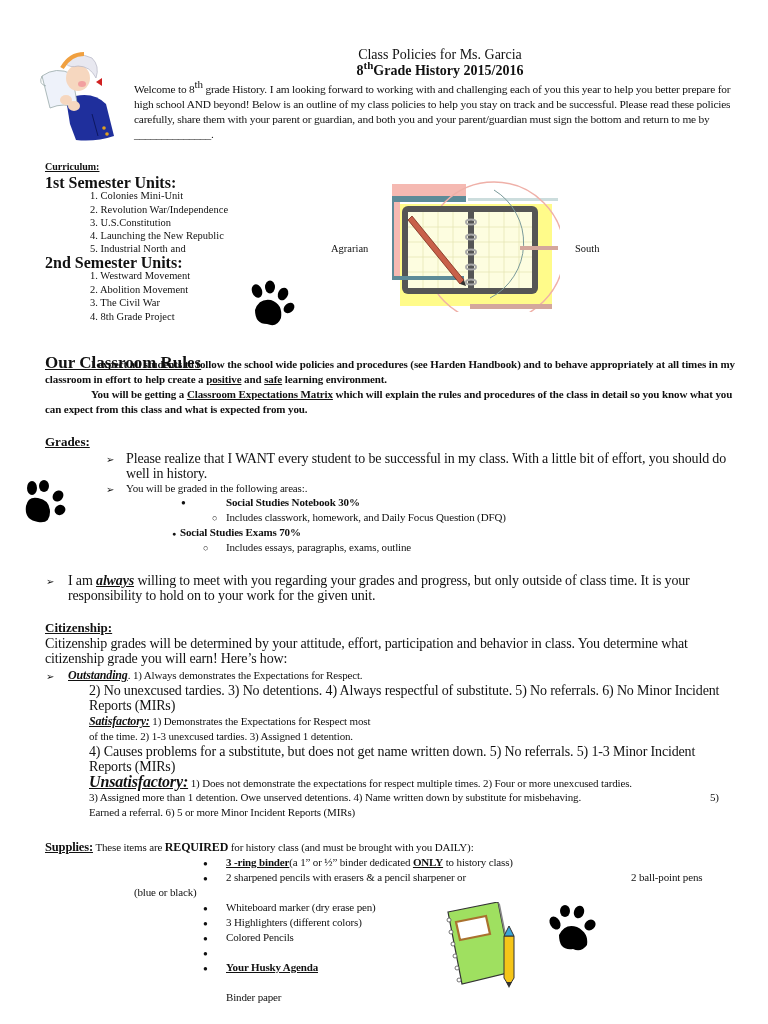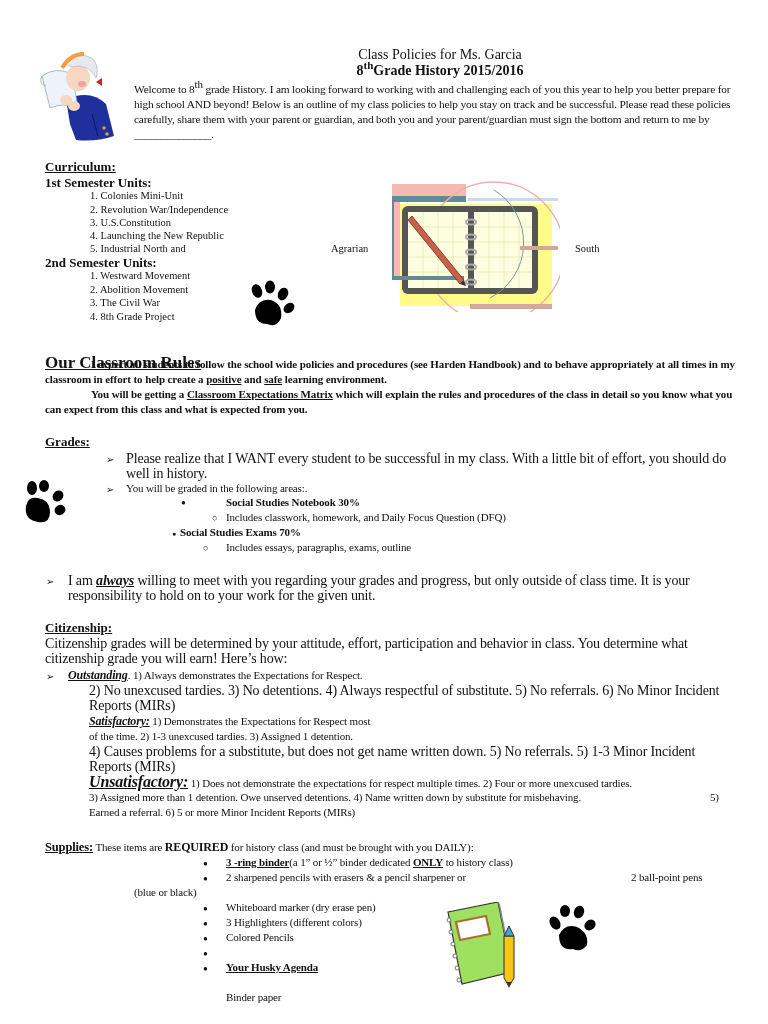--- a/index.html
+++ b/index.html
@@ -14,22 +14,22 @@
   .i { font-style: italic; }
 
   
   #title1 { left: 0; width: 900px; top: 48px; text-align: center; font-size: 14px; font-weight: normal; }
   #title2 { left: 0; width: 900px; top: 64px; text-align: center; font-size: 14px; font-weight: bold; }
   #title1 span, #title2 span { display: inline-block; }
   sup { font-size: 11px; line-height: 0; vertical-align: super; }
   #intro { left: 134px; top: 82px; width: 600px; font-size: 11.4px; line-height: 15px; letter-spacing: -0.2px; }
 
   
-  #curr-head { left: 45px; top: 160px; font-size: 13px; font-weight: bold; }
-  .sem-head { left: 45px; font-weight: bold; font-size: 13px; }
+  #curr-head { left: 45px; top: 160px; font-size: 10px; font-weight: bold; }
+  .sem-head { left: 45px; font-weight: bold; font-size: 16px; }
   .unit { left: 90px; font-size: 10.5px; }
 
   
   #rules-head { left: 45px; top: 356px; font-size: 17px; font-weight: bold; }
   .rules-p { left: 45px; width: 690px; font-weight: bold; font-size: 11px; line-height: 15px; letter-spacing: -0.1px; }
 
   
   .sec-head { font-size: 13px; font-weight: bold; text-decoration: underline; }
 
   .arrow { position: absolute; font-size: 10px; }

